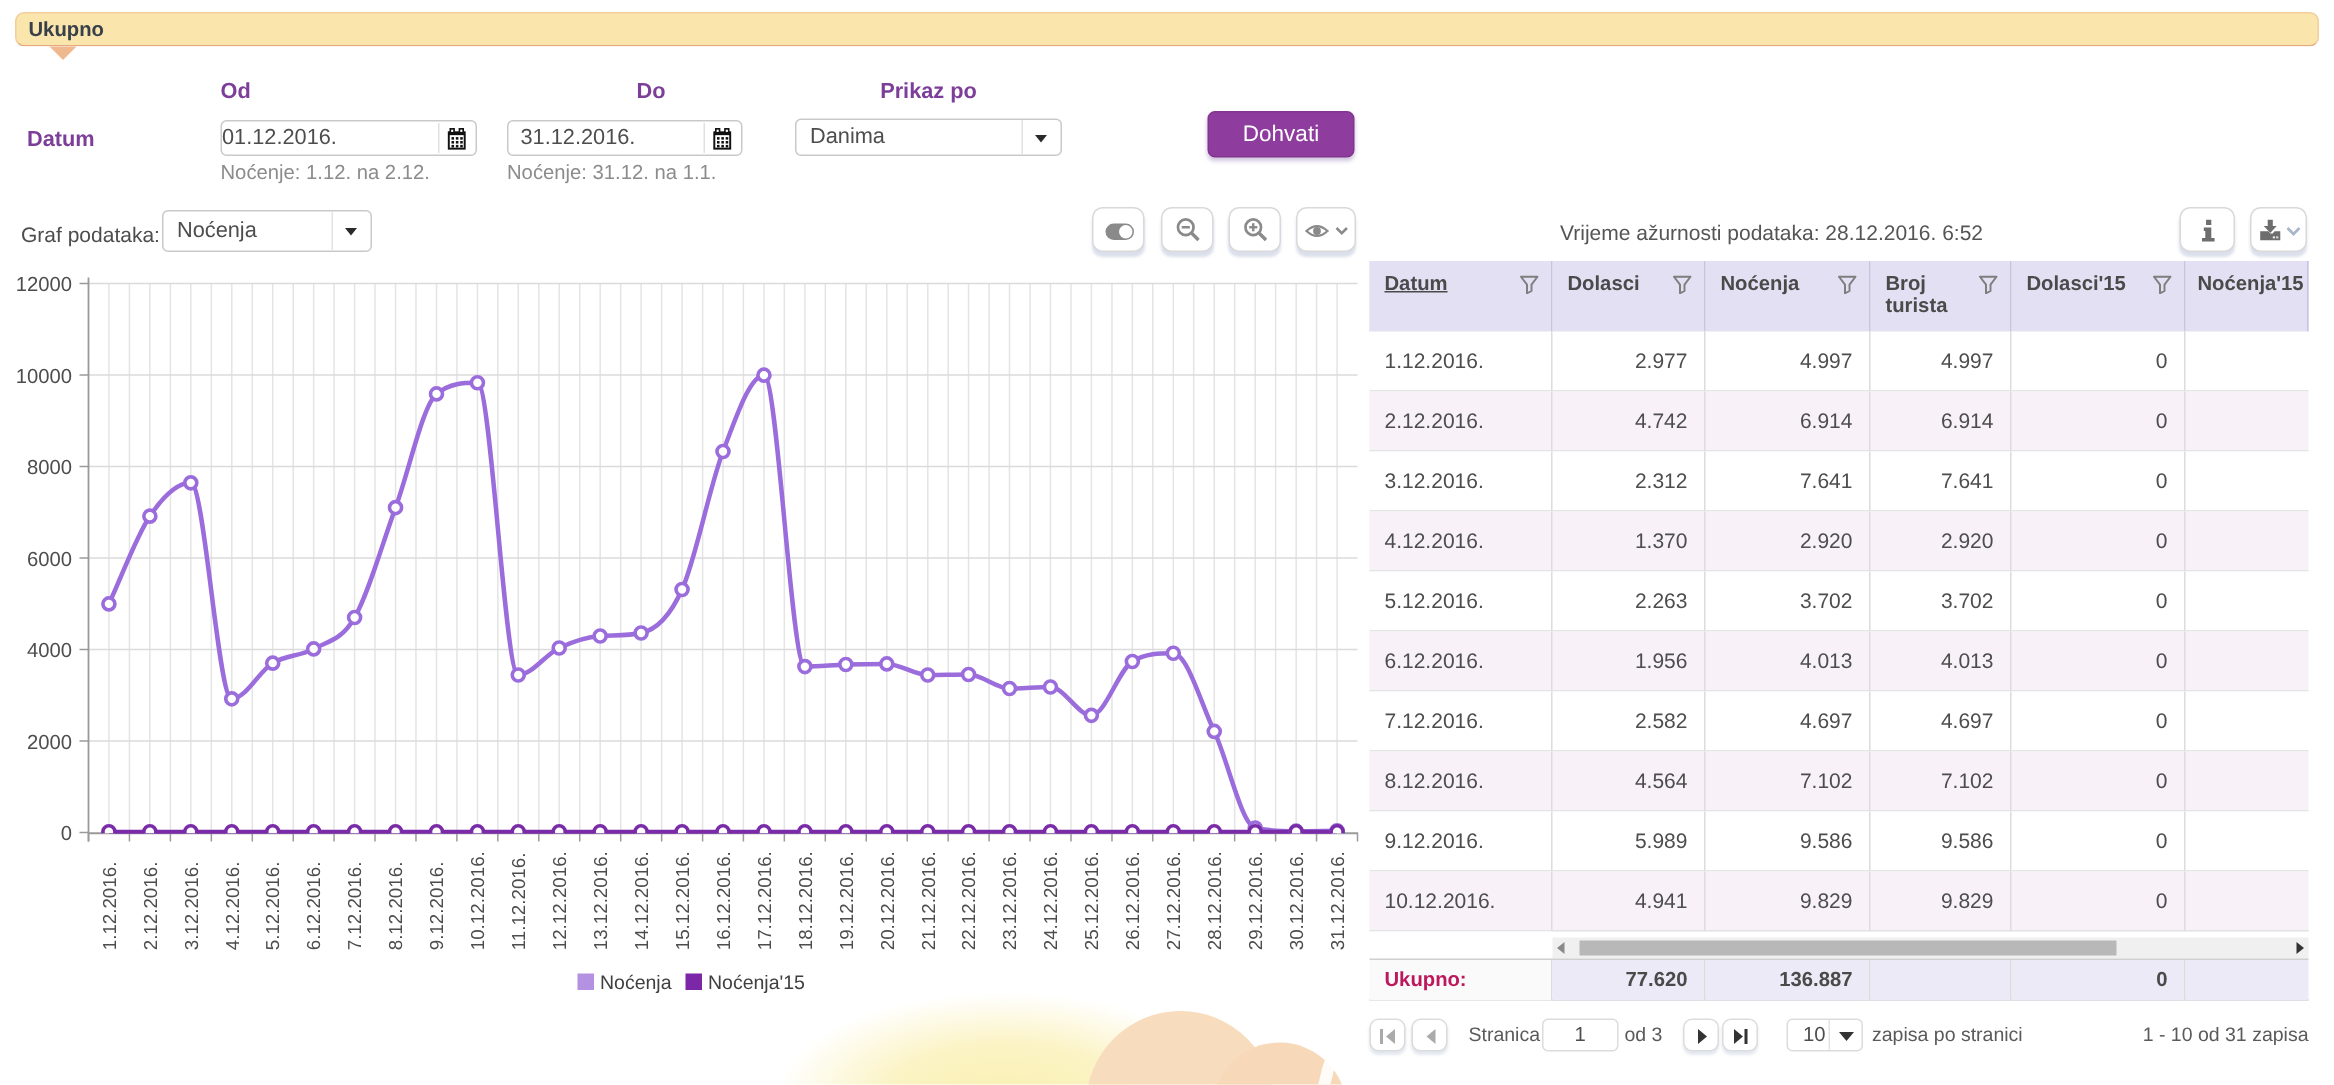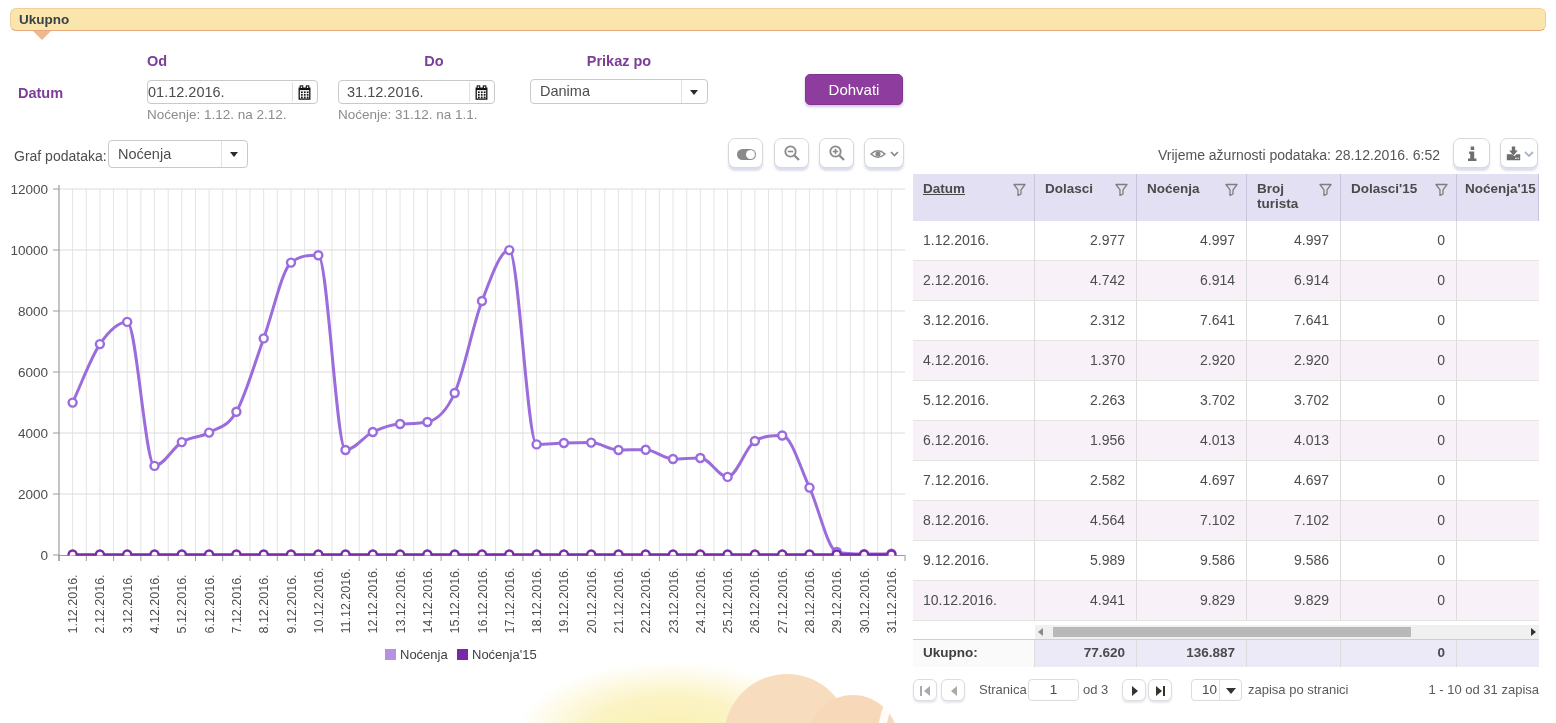--- a/index.html
+++ b/index.html
@@ -106,21 +106,21 @@
       <line x1="7.5" y1="4.8" x2="7.5" y2="10.2" stroke="#8A8A8A" stroke-width="1.6"></line>
     </svg>
 </div>
 <div class="cbtn" style="left:864px;top:138px;width:40px;height:30px">
  <svg width="30" height="16" style="margin:7px 0 0 5px" viewBox="0 0 30 16">
       <path d="M1 8 Q8 1.5 15 8 Q8 14.5 1 8 Z" fill="none" stroke="#8A8A8A" stroke-width="1.5"></path>
       <circle cx="8" cy="8" r="2.6" fill="#8A8A8A"></circle>
       <path d="M21 6 l3.5 3.5 L28 6" fill="none" stroke="#8A8A8A" stroke-width="1.7"></path>
     </svg>
 </div>
-<div class="abs" style="left:1040px;top:147px;width:400px;text-align:right;font-size:14px;color:#555">Vrijeme ažurnosti podataka: 28.12.2016. 6:52</div>
+<div class="abs" style="left:1040px;top:147px;width:400px;text-align:left;font-size:14px;color:#555">Vrijeme ažurnosti podataka: 28.12.2016. 6:52</div>
 <div class="cbtn" style="left:1453px;top:138px;width:37px;height:30px"><svg width="15" height="16" style="margin:7px 0 0 11px" viewBox="0 0 15 16">
       <rect x="5.7" y="0.5" width="3.5" height="3.5" fill="#6E6E6E"></rect>
       <path d="M4.2 5.6 h5 v7 h2.2 v2.4 H3 v-2.4 h2.2 v-4.6 h-1 Z" fill="#6E6E6E"></path>
     </svg></div>
 <div class="cbtn" style="left:1500px;top:138px;width:38px;height:30px">
  <svg width="28" height="16" style="margin:7px 0 0 5px" viewBox="0 0 28 16">
       <rect x="5.8" y="0.5" width="3.4" height="4.5" fill="#6E6E6E"></rect>
       <path d="M3.2 4.6 h8.6 L7.5 9.4 Z" fill="#6E6E6E"></path>
       <path d="M0.8 8.2 h5.4 l1.3 1.5 h1.6 l1.3-1.5 h3.8 v6 H0.8 Z" fill="#6E6E6E"></path>
       <rect x="9.2" y="11.6" width="1.5" height="1.3" fill="#EEE"></rect>
@@ -463,21 +463,21 @@
 <div class="cell num" style="left:428px;width:116px">0</div>
 <div class="cell" style="left:544px;width:82px;border-right:none"></div>
 </div>
 <div class="abs" style="left:0;top:447px;width:122px;height:18px;background:#fff"></div>
 <div class="abs" style="left:122px;top:451px;width:504px;height:14px;background:#F0F0F0">
       <div class="abs" style="left:3px;top:3px;width:0;height:0;border-top:4px solid transparent;border-bottom:4px solid transparent;border-right:5px solid #8A8A8A"></div>
       <div class="abs" style="left:18px;top:2px;width:358px;height:10px;background:#B8B8B8"></div>
       <div class="abs" style="right:3px;top:3px;width:0;height:0;border-top:4px solid transparent;border-bottom:4px solid transparent;border-left:5px solid #333"></div>
     </div>
 <div class="abs" style="left:0;top:465px;width:626px;height:28px;border-top:1px solid #CFCFCF;border-bottom:1px solid #ABABAB">
-      <div class="abs" style="left:0;top:0;width:122px;height:27px;background:#FAFAFA;border-right:1px solid #DCDCDC;font-weight:bold;font-size:13.5px;color:#404040;line-height:26px;padding-left:10px">Ukupno:</div>
+      <div class="abs" style="left:0;top:0;width:122px;height:27px;background:#FAFAFA;border-right:1px solid #DCDCDC;font-weight:bold;font-size:13.5px;color:#be185d;line-height:26px;padding-left:10px">Ukupno:</div>
       <div class="abs num" style="left:122px;top:0;width:102px;height:27px;background:#ECEAF6;border-right:1px solid #DCDCDC;font-weight:bold;font-size:13.5px;color:#4A4A4A;line-height:26px;position:absolute">77.620</div>
       <div class="abs num" style="left:224px;top:0;width:110px;height:27px;background:#ECEAF6;border-right:1px solid #DCDCDC;font-weight:bold;font-size:13.5px;color:#4A4A4A;line-height:26px">136.887</div>
       <div class="abs" style="left:334px;top:0;width:94px;height:27px;background:#ECEAF6;border-right:1px solid #DCDCDC"></div>
       <div class="abs num" style="left:428px;top:0;width:116px;height:27px;background:#ECEAF6;border-right:1px solid #DCDCDC;font-weight:bold;font-size:13.5px;color:#4A4A4A;line-height:26px">0</div>
       <div class="abs" style="left:544px;top:0;width:82px;height:27px;background:#ECEAF6"></div>
     </div>
 <div class="pbtn" style="left:0px;top:505px">
       <div style="position:absolute;left:6px;top:6px;width:2px;height:10px;background:#AAA"></div>
       <div style="position:absolute;left:10px;top:6px;width:0;height:0;border-top:5px solid transparent;border-bottom:5px solid transparent;border-right:6px solid #AAA"></div>
     </div>

